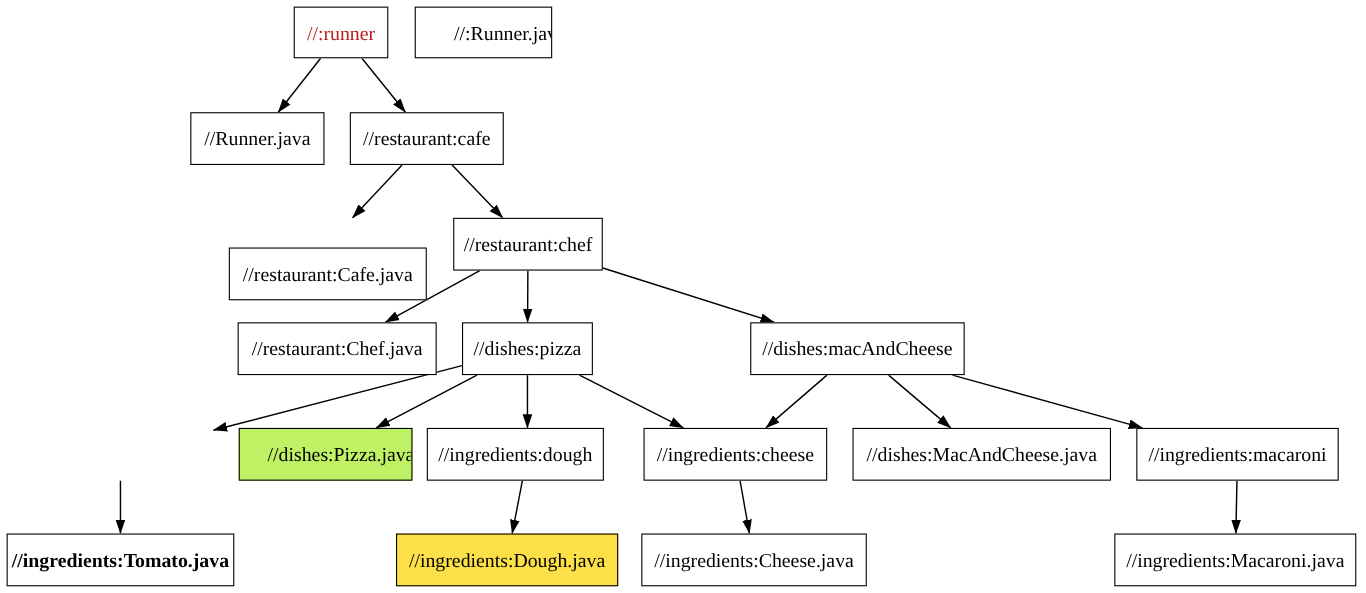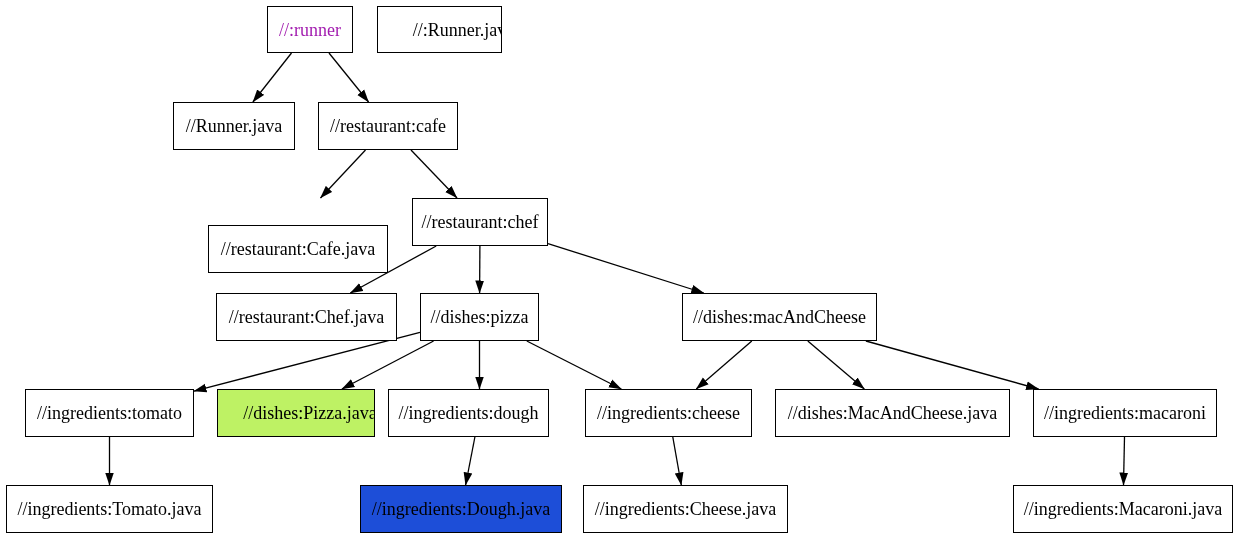--- a/index.html
+++ b/index.html
@@ -59,32 +59,31 @@
       <line x1="479.5" y1="341.0" x2="479.5" y2="389.0" class="edge-line" stroke="#000000" marker-end="url(#arrowhead)"></line>
       <line x1="526.8" y1="341.0" x2="621.3" y2="389.0" class="edge-line" stroke="#000000" marker-end="url(#arrowhead)"></line>
       <line x1="751.8" y1="341.0" x2="696.3" y2="389.0" class="edge-line" stroke="#000000" marker-end="url(#arrowhead)"></line>
       <line x1="807.8" y1="341.0" x2="864.3" y2="389.0" class="edge-line" stroke="#000000" marker-end="url(#arrowhead)"></line>
       <line x1="865.9" y1="341.0" x2="1038.6" y2="389.0" class="edge-line" stroke="#000000" marker-end="url(#arrowhead)"></line>
       <line x1="109.5" y1="437.0" x2="109.5" y2="485.0" class="edge-line" stroke="#000000" marker-end="url(#arrowhead)"></line>
       <line x1="474.9" y1="437.0" x2="465.6" y2="485.0" class="edge-line" stroke="#000000" marker-end="url(#arrowhead)"></line>
       <line x1="672.8" y1="437.0" x2="681.3" y2="485.0" class="edge-line" stroke="#000000" marker-end="url(#arrowhead)"></line>
       <line x1="1124.5" y1="437.0" x2="1123.5" y2="485.0" class="edge-line" stroke="#000000" marker-end="url(#arrowhead)"></line>
     </svg>
-<div class="node" style="left: 267px; top: 6px; width: 86px; height: 47px; border-color: rgb(0, 0, 0); background: rgb(255, 255, 255); color: #a21caf;">//:runner</div>
+<div class="node" style="left: 267px; top: 6px; width: 86px; height: 47px; border-color: rgb(0, 0, 0); background: rgb(255, 255, 255); color: #b91c1c;">//:runner</div>
     <div class="node" style="left: 377px; top: 6px; width: 125px; height: 47px; border-color: rgb(0, 0, 0); background: rgb(255, 255, 255); color: rgb(0, 0, 0); padding-left: 48px;">//:Runner.java</div>
     <div class="node" style="left: 318px; top: 102px; width: 140px; height: 48px; border-color: rgb(0, 0, 0); background: rgb(255, 255, 255); color: rgb(0, 0, 0);">//restaurant:cafe</div>
     <div class="node" style="left: 173px; top: 102px; width: 122px; height: 48px; border-color: rgb(0, 0, 0); background: rgb(255, 255, 255); color: rgb(0, 0, 0);">//Runner.java</div>
     <div class="node" style="left: 208px; top: 198px; width: 180px; height: 48px; border-color: rgb(0, 0, 0); background: rgb(255, 255, 255); color: rgb(0, 0, 0); margin-top: 27px;">//restaurant:Cafe.java</div>
     <div class="node" style="left: 412px; top: 198px; width: 136px; height: 48px; border-color: rgb(0, 0, 0); background: rgb(255, 255, 255); color: rgb(0, 0, 0);">//restaurant:chef</div>
     <div class="node" style="left: 420px; top: 293px; width: 119px; height: 48px; border-color: rgb(0, 0, 0); background: rgb(255, 255, 255); color: rgb(0, 0, 0);">//dishes:pizza</div>
     <div class="node" style="left: 216px; top: 293px; width: 181px; height: 48px; border-color: rgb(0, 0, 0); background: rgb(255, 255, 255); color: rgb(0, 0, 0);">//restaurant:Chef.java</div>
     <div class="node" style="left: 682px; top: 293px; width: 195px; height: 48px; border-color: rgb(0, 0, 0); background: rgb(255, 255, 255); color: rgb(0, 0, 0); text-align: center;">//dishes:macAndCheese</div>
-    <div class="node" style="left: 25px; top: 389px; width: 169px; height: 48px; border-color: rgb(0, 0, 0); background: rgb(255, 255, 255); color: rgb(0, 0, 0);">//ingredients:tomato</div>
     <div class="node" style="left: 217px; top: 389px; width: 158px; height: 48px; border-color: rgb(0, 0, 0); background: #bef264; color: rgb(0, 0, 0); padding-left: 28px;">//dishes:Pizza.java</div>
     <div class="node" style="left: 388px; top: 389px; width: 161px; height: 48px; border-color: rgb(0, 0, 0); background: rgb(255, 255, 255); color: rgb(0, 0, 0);">//ingredients:dough</div>
     <div class="node" style="left: 585px; top: 389px; width: 167px; height: 48px; border-color: rgb(0, 0, 0); background: rgb(255, 255, 255); color: rgb(0, 0, 0);">//ingredients:cheese</div>
     <div class="node" style="left: 775px; top: 389px; width: 235px; height: 48px; border-color: rgb(0, 0, 0); background: rgb(255, 255, 255); color: rgb(0, 0, 0);">//dishes:MacAndCheese.java</div>
     <div class="node" style="left: 1033px; top: 389px; width: 184px; height: 48px; border-color: rgb(0, 0, 0); background: rgb(255, 255, 255); color: rgb(0, 0, 0);">//ingredients:macaroni</div>
-    <div class="node" style="left: 6px; top: 485px; width: 207px; height: 48px; border-color: rgb(0, 0, 0); background: rgb(255, 255, 255); color: rgb(0, 0, 0);">//ingredients:Tomato.java</div>
-    <div class="node" style="left: 360px; top: 485px; width: 202px; height: 48px; border-color: rgb(0, 0, 0); background: #1d4ed8; color: rgb(0, 0, 0);">//ingredients:Dough.java</div>
+    <div class="node" style="left: 6px; top: 485px; width: 207px; height: 48px; border-color: rgb(0, 0, 0); background: rgb(255, 255, 255); color: rgb(0, 0, 0); font-weight: bold;">//ingredients:Tomato.java</div>
+    <div class="node" style="left: 360px; top: 485px; width: 202px; height: 48px; border-color: rgb(0, 0, 0); background: #fde047; color: rgb(0, 0, 0);">//ingredients:Dough.java</div>
     <div class="node" style="left: 583px; top: 485px; width: 205px; height: 48px; border-color: rgb(0, 0, 0); background: rgb(255, 255, 255); color: rgb(0, 0, 0);">//ingredients:Cheese.java</div>
     <div class="node" style="left: 1013px; top: 485px; width: 220px; height: 48px; border-color: rgb(0, 0, 0); background: rgb(255, 255, 255); color: rgb(0, 0, 0);">//ingredients:Macaroni.java</div>
   </div>
 
 </body></html>

